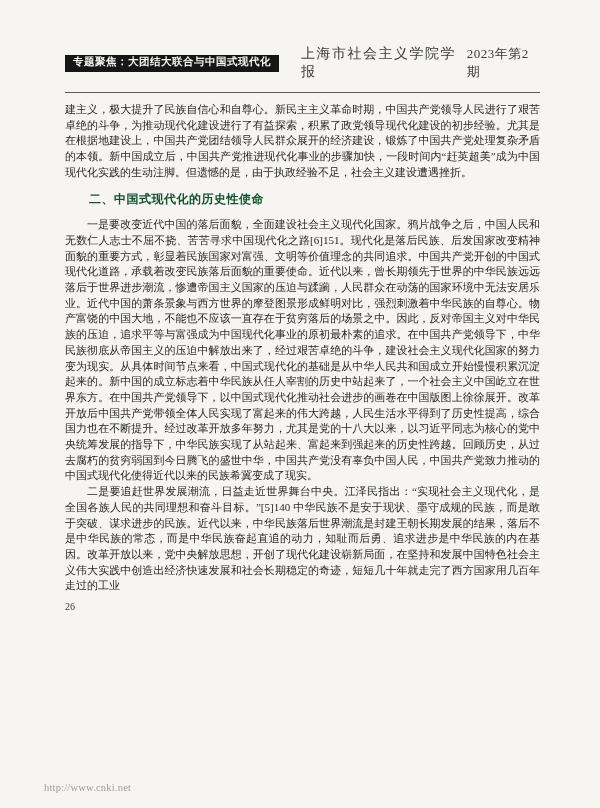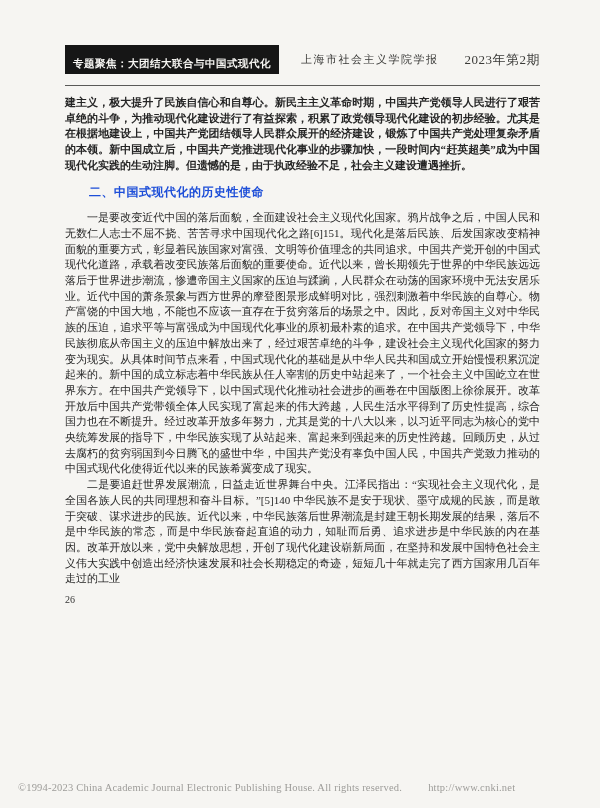--- a/index.html
+++ b/index.html
@@ -24,27 +24,27 @@
     align-items: center;
     padding-bottom: 11px;
     border-bottom: 1px solid #5a5a58;
   }
   .topic-badge {
     background: #161616;
     color: #f7f6f3;
     font-family: Liberation Sans, sans-serif;
     font-weight: bold;
     font-size: 10.5px;
-    padding: 12px 8px 3px 8px;
+    padding: 0 8px 3px 8px;
     letter-spacing: 0.5px;
     white-space: nowrap;
   }
   .journal-name {
     margin-left: 22px;
-    font-size: 11px;
+    font-size: 14px;
     letter-spacing: 1.5px;
     color: #3a3a38;
   }
   .issue {
     margin-left: auto;
     font-size: 13px;
     letter-spacing: 0.5px;
     color: #3a3a38;
   }
   .article {
@@ -52,27 +52,26 @@
     font-size: 11px;
     line-height: 15.7px;
     text-align: justify;
   }
   .article p.para {
     margin: 0;
     text-indent: 2em;
   }
   .article p.para.cont {
     text-indent: 0;
-    font-weight: bold;
   }
   .article h2.section-heading {
     font-family: "Liberation Sans", "DejaVu Sans", sans-serif;
     font-size: 12px;
     font-weight: bold;
-    color: #1d4ed8;
+    color: #14532d;
     margin: 11px 0 10px 0;
     text-indent: 2em;
     letter-spacing: 0.5px;
   }
   .page-number {
     margin-top: 7px;
     font-size: 10px;
     color: #333;
   }
   .footer {
@@ -103,16 +102,15 @@
   <div class="article">
       <p class="para cont">建主义，极大提升了民族自信心和自尊心。新民主主义革命时期，中国共产党领导人民进行了艰苦卓绝的斗争，为推动现代化建设进行了有益探索，积累了政党领导现代化建设的初步经验。尤其是在根据地建设上，中国共产党团结领导人民群众展开的经济建设，锻炼了中国共产党处理复杂矛盾的本领。新中国成立后，中国共产党推进现代化事业的步骤加快，一段时间内“赶英超美”成为中国现代化实践的生动注脚。但遗憾的是，由于执政经验不足，社会主义建设遭遇挫折。</p>
       <h2 class="section-heading">二、中国式现代化的历史性使命</h2>
       <p class="para">一是要改变近代中国的落后面貌，全面建设社会主义现代化国家。鸦片战争之后，中国人民和无数仁人志士不屈不挠、苦苦寻求中国现代化之路[6]151。现代化是落后民族、后发国家改变精神面貌的重要方式，彰显着民族国家对富强、文明等价值理念的共同追求。中国共产党开创的中国式现代化道路，承载着改变民族落后面貌的重要使命。近代以来，曾长期领先于世界的中华民族远远落后于世界进步潮流，惨遭帝国主义国家的压迫与蹂躏，人民群众在动荡的国家环境中无法安居乐业。近代中国的萧条景象与西方世界的摩登图景形成鲜明对比，强烈刺激着中华民族的自尊心。物产富饶的中国大地，不能也不应该一直存在于贫穷落后的场景之中。因此，反对帝国主义对中华民族的压迫，追求平等与富强成为中国现代化事业的原初最朴素的追求。在中国共产党领导下，中华民族彻底从帝国主义的压迫中解放出来了，经过艰苦卓绝的斗争，建设社会主义现代化国家的努力变为现实。从具体时间节点来看，中国式现代化的基础是从中华人民共和国成立开始慢慢积累沉淀起来的。新中国的成立标志着中华民族从任人宰割的历史中站起来了，一个社会主义中国屹立在世界东方。在中国共产党领导下，以中国式现代化推动社会进步的画卷在中国版图上徐徐展开。改革开放后中国共产党带领全体人民实现了富起来的伟大跨越，人民生活水平得到了历史性提高，综合国力也在不断提升。经过改革开放多年努力，尤其是党的十八大以来，以习近平同志为核心的党中央统筹发展的指导下，中华民族实现了从站起来、富起来到强起来的历史性跨越。回顾历史，从过去腐朽的贫穷弱国到今日腾飞的盛世中华，中国共产党没有辜负中国人民，中国共产党致力推动的中国式现代化使得近代以来的民族希冀变成了现实。</p>
       <p class="para">二是要追赶世界发展潮流，日益走近世界舞台中央。江泽民指出：“实现社会主义现代化，是全国各族人民的共同理想和奋斗目标。”[5]140 中华民族不是安于现状、墨守成规的民族，而是敢于突破、谋求进步的民族。近代以来，中华民族落后世界潮流是封建王朝长期发展的结果，落后不是中华民族的常态，而是中华民族奋起直追的动力，知耻而后勇、追求进步是中华民族的内在基因。改革开放以来，党中央解放思想，开创了现代化建设崭新局面，在坚持和发展中国特色社会主义伟大实践中创造出经济快速发展和社会长期稳定的奇迹，短短几十年就走完了西方国家用几百年走过的工业</p>
     </div>
 
   <div class="page-number">26</div>
 
   <div class="footer">
-    <span class="footer-copyright">©1994-2023 China Academic Journal Electronic Publishing House. All rights reserved.</span>
     <span class="footer-url">http://www.cnki.net</span>
   </div>
 </div>
 
 </body></html>

